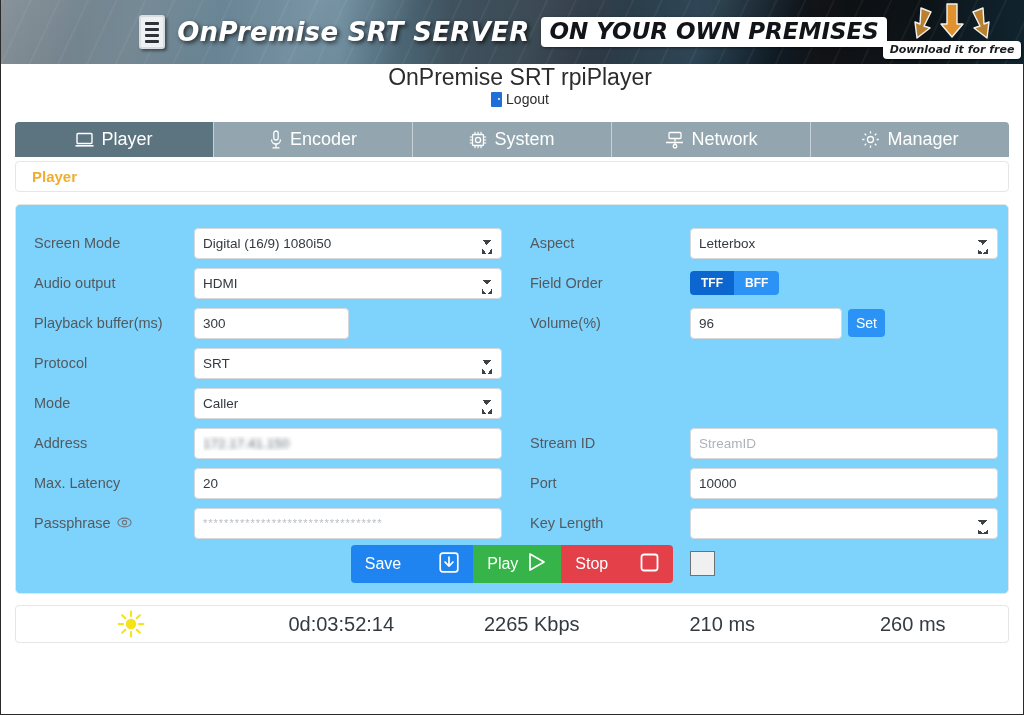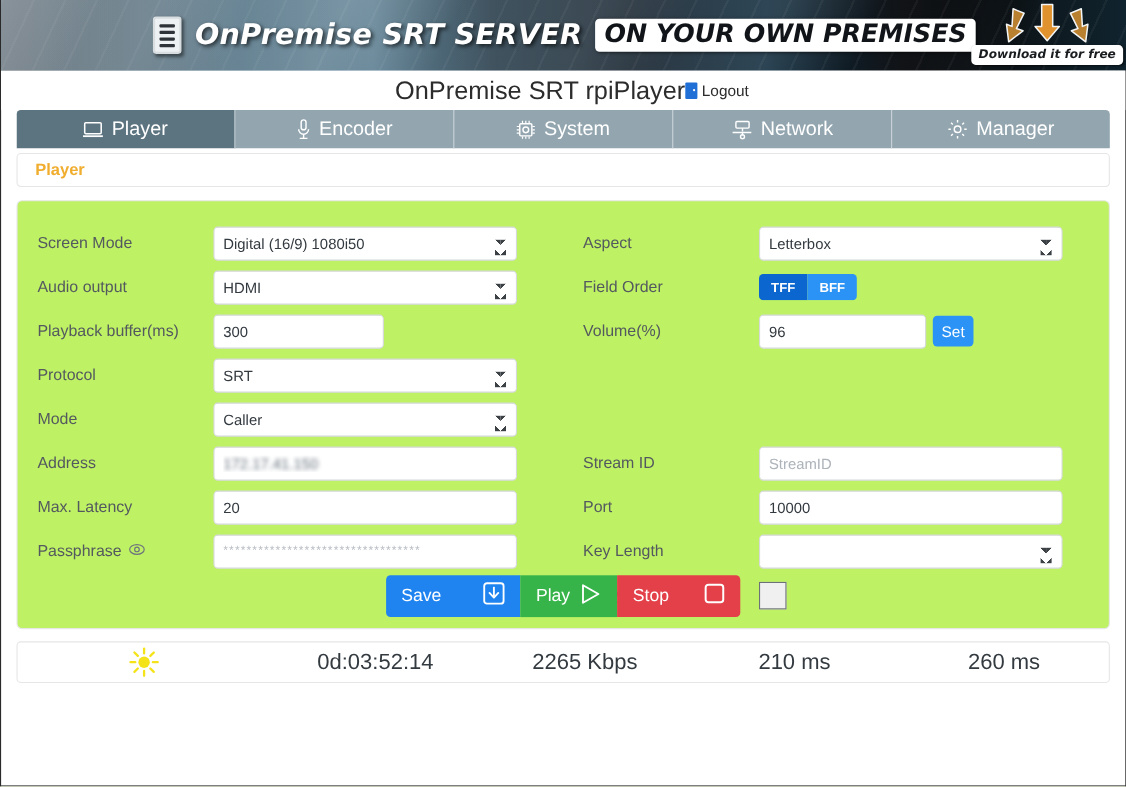--- a/index.html
+++ b/index.html
@@ -90,24 +90,25 @@
     font-family: "DejaVu Sans", sans-serif;
     font-style: italic; font-weight: bold;
     font-size: 11px;
     padding: 2px 7px 3px 7px;
     white-space: nowrap;
     box-shadow: 1px 1px 2px rgba(0,0,0,0.5);
   }
 
   
   .header {
-    height: 36px;
-    display: flex; align-items: center; justify-content: center;
+    height: 58px;
+    display: flex; align-items: center; justify-content: flex-start;
     padding: 0 14px 0 30px;
     background: #ffffff;
+    flex-direction: column;
   }
   .app-title {
     font-size: 23px; color: #2c2c2c;
     font-family: "Liberation Sans", sans-serif;
   }
   .logout {
     display: flex; align-items: center; gap: 4px;
     font-size: 14px; color: #2c2c2c;
     cursor: pointer;
   }
@@ -159,21 +160,21 @@
   }
   .breadcrumb-bar span {
     color: #f0ad2e; font-size: 15px; font-weight: bold;
   }
 
   
   .panel {
     margin: 12px 14px 0 14px;
     border: 1px solid #e6e6e6;
     border-radius: 5px;
-    background: #bef264;
+    background: #7dd3fc;
     padding: 18px 0 14px 0;
     height: 390px;
     position: relative;
   }
   .cols { display: flex; }
   .col { width: 500px; padding-left: 18px; }
   .row {
     display: flex; align-items: center;
     height: 40px;
     margin-bottom: 0;
@@ -181,21 +182,21 @@
   .lbl {
     width: 160px;
     font-size: 14.5px;
     color: #54595f;
     font-family: "Liberation Sans", sans-serif;
     display: flex; align-items: center; gap: 6px;
   }
   .ctrl { flex: 1; display: flex; align-items: center; gap: 6px; }
 
   select.fld, input.fld {
-    width: 276px; height: 31px;
+    width: 308px; height: 31px;
     border: 1px solid #d6d8db;
     border-radius: 4px;
     background: #ffffff;
     font-size: 13.5px;
     color: #333a40;
     padding: 0 8px;
     font-family: "Liberation Sans", sans-serif;
     outline: none;
     -webkit-appearance: none; appearance: none;
   }

